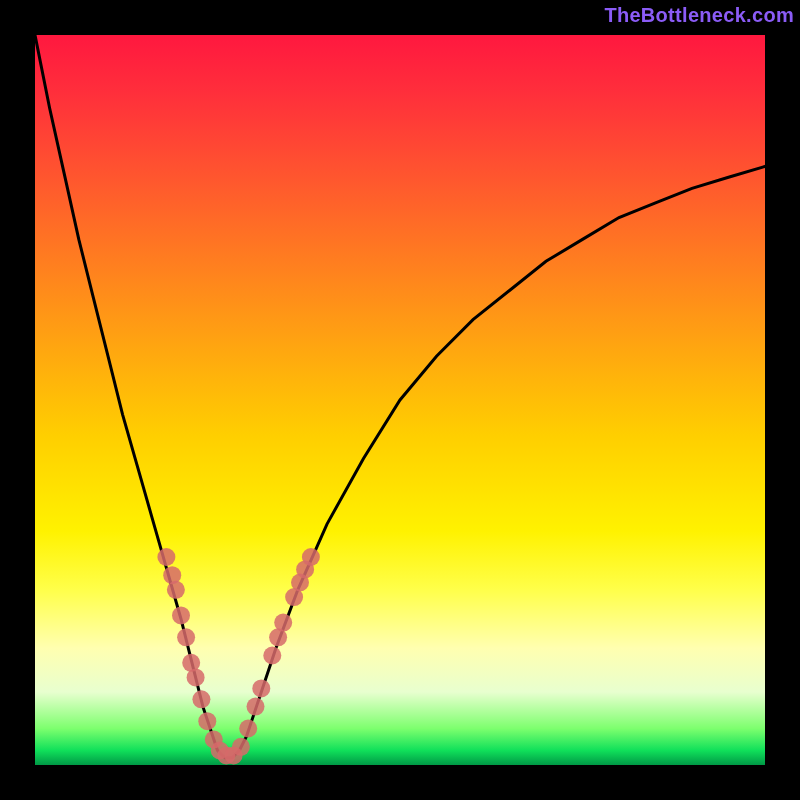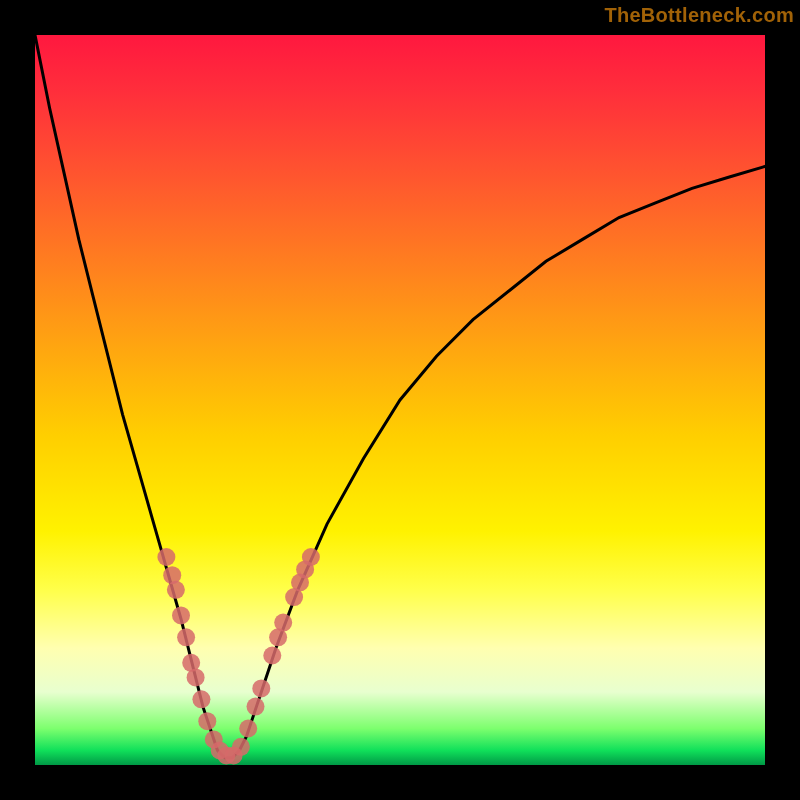--- a/index.html
+++ b/index.html
@@ -14,21 +14,21 @@
            #ffa311 42%,
            #ffcf00 55%,
            #fff200 68%,
            #ffff4a 76%,
            #ffffb0 84%,
            #e8ffcf 90%,
            #7dff6e 95%,
            #10e05a 98%,
            #009946 100%);}
   svg{position:absolute;left:0;top:0;}
-  .wm{position:absolute;right:6px;top:4px;color:#a16207;font-size:20px;
+  .wm{position:absolute;right:6px;top:4px;color:#8b5cf6;font-size:20px;
       font-weight:bold;letter-spacing:.3px;}
 </style>
 </head>
 <body>
 
 <div class="outer">
   <div class="plot">
     <svg width="730" height="730" viewBox="0 0 730 730">
       <g id="curve-g">
           <path d="M0.0 0.0 L14.6 73.0 L29.2 138.7 L43.8 204.4 L58.4 262.8 L73.0 321.2 L87.6 379.6 L102.2 430.7 L116.8 481.8 L131.4 532.9 L146.0 584.0 L153.3 613.2 L160.6 642.4 L167.9 671.6 L175.2 693.5 L182.5 715.4 L189.8 722.7 L197.1 722.7 L204.4 715.4 L211.7 700.8 L219.0 678.9 L226.3 657.0 L240.9 613.2 L262.8 554.8 L292.0 489.1 L328.5 423.4 L365.0 365.0 L401.5 321.2 L438.0 284.7 L474.5 255.5 L511.0 226.3 L547.5 204.4 L584.0 182.5 L620.5 167.9 L657.0 153.3 L693.5 142.3 L730.0 131.4 " fill="none" stroke="#000" stroke-width="3" stroke-linecap="round"></path>

